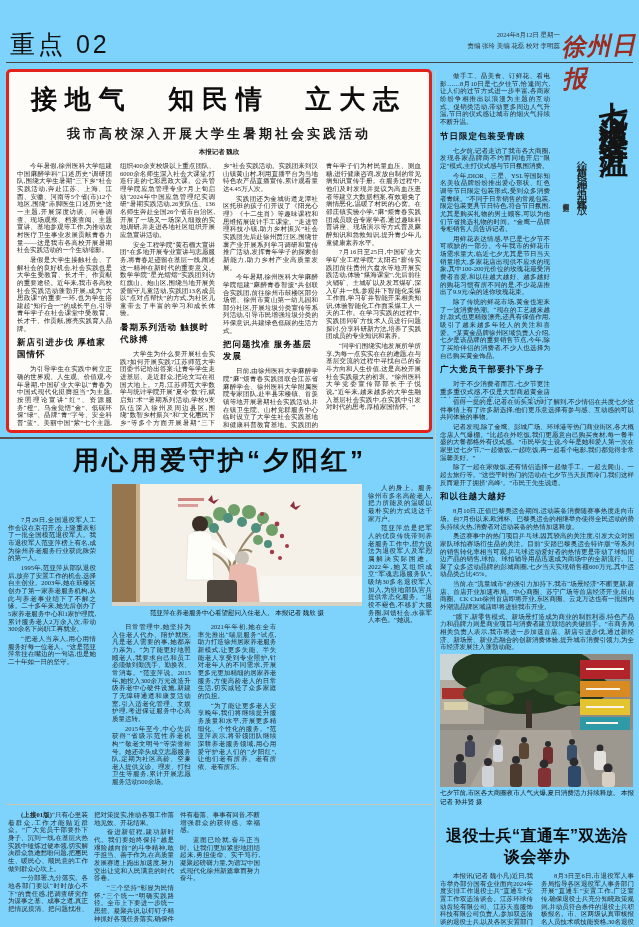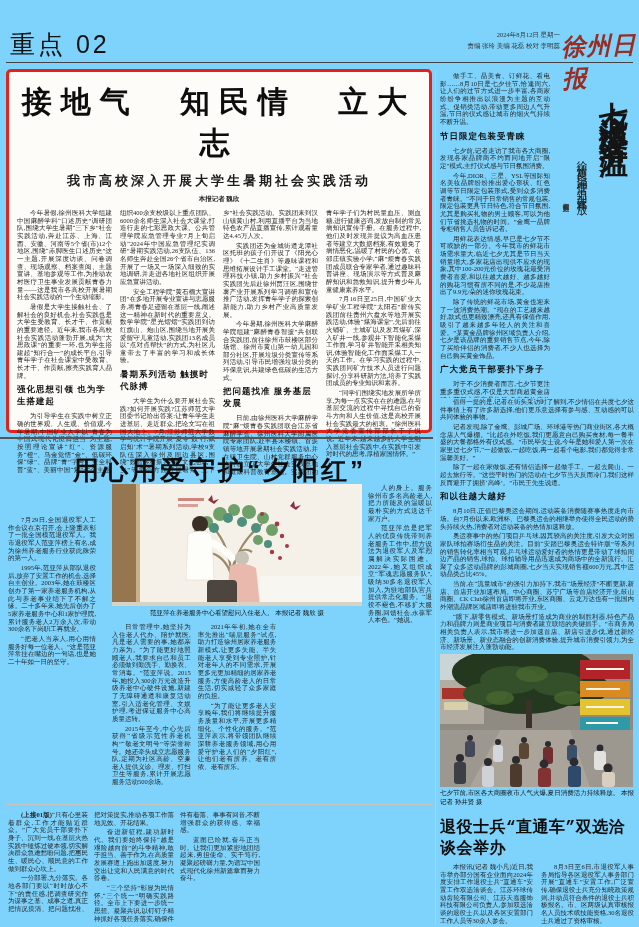--- a/index.html
+++ b/index.html
@@ -11,31 +11,31 @@
         letter-spacing:3px;color:#111;font-weight:500;}
   .pub-info{left:390px;top:29px;width:170px;text-align:right;font-size:6.5px;line-height:1.7;color:#333;}
   .masthead{left:562px;top:30px;font-size:24px;font-weight:bold;font-style:italic;color:#9c2b20;
         font-family:"DejaVu Serif",serif;transform:rotate(-2deg);letter-spacing:1px;}
   .header-rule{left:6px;top:62px;width:627px;height:1px;background:#444;}
   .v-rule{left:435px;top:70px;width:1px;height:855px;background:#cfcabe;}
   
   .lead-box{left:6px;top:69px;width:420px;height:358px;border:3px solid #e3231a;border-radius:5px;
         background:#fdfcf8;padding:0;}
   .lead-box h1{margin:10px 6px 0;text-align:center;font-family:"Liberation Sans",sans-serif;
-        font-size:30px;font-weight:900;letter-spacing:0.3em;word-spacing:0.8em;color:#0d0d0d;}
+        font-size:26px;font-weight:900;letter-spacing:0.3em;word-spacing:0.8em;color:#0d0d0d;}
   .lead-box h2{margin:8px 0 0;text-align:center;font-size:13px;font-weight:700;letter-spacing:3px;color:#1c1c1c;}
   .lead-byline{margin-top:5px;text-align:center;font-size:6.5px;font-weight:bold;color:#222;}
   .lead-body{margin:5px 8px 0;height:268px;column-count:4;column-gap:8px;column-fill:auto;overflow:hidden;}
   p.body{margin:0 0 2px;font-size:6.5px;line-height:1.18;text-align:justify;text-indent:2em;color:#262626;}
   h3.subhead{margin:5px 0 4px;font-size:8.5px;text-align:left;font-weight:900;letter-spacing:1px;
         color:#111;font-family:"Liberation Sans",sans-serif;break-inside:avoid;}
   .mid-rule{left:0;top:437px;width:433px;height:2px;background:#555;}
   
   .mid-head{left:6px;top:443px;width:427px;text-align:center;}
-  .mid-head .t{font-family:"Liberation Sans",sans-serif;font-size:26px;font-weight:900;letter-spacing:3px;color:#0d0d0d;margin-top:10px;}
+  .mid-head .t{font-family:"Liberation Sans",sans-serif;font-size:26px;font-weight:900;letter-spacing:3px;color:#0d0d0d;}
   .mid-head .s{margin-top:6px;font-size:12px;letter-spacing:2px;color:#1d1d1d;}
   .mid-head .b{margin-top:4px;font-size:6.5px;font-weight:bold;}
   .colA{left:8px;top:516px;width:88px;height:282px;overflow:hidden;}
   .photo1{left:112px;top:484px;width:250px;height:122px;}
   .caption1{left:112px;top:609px;width:250px;text-align:center;font-size:6.5px;color:#111;}
   .colE{left:368px;top:484px;width:64px;height:314px;overflow:hidden;}
   .below-photo{left:112px;top:623px;width:250px;height:176px;column-count:3;column-gap:7px;column-fill:auto;overflow:hidden;}
   .bottom-rule{left:6px;top:804px;width:427px;height:1px;background:#c9c4b8;}
   .bottom-block{left:8px;top:811px;width:424px;height:112px;column-count:5;column-gap:6px;column-fill:auto;overflow:hidden;}
   .cont-label{font-weight:900;}
@@ -44,21 +44,21 @@
   .r-row{display:flex;height:326px;overflow:hidden;}
   .r-narrow{width:110px;flex:0 0 110px;}
   .vt-block{flex:1;display:flex;justify-content:flex-end;}
   .vt{writing-mode:vertical-rl;}
   .vt-title{font-size:29px;font-weight:bold;letter-spacing:7px;color:#151515;margin-top:6px;
         font-family:"DejaVu Serif",serif;}
   .vt-subtitle{font-size:11px;letter-spacing:4px;margin-top:80px;margin-right:5px;color:#1a1a1a;}
   .vt-byline{font-size:6.5px;margin-top:126px;margin-right:4px;color:#333;}
   .photo2{width:193px;height:133px;display:block;margin-top:3px;}
   .caption2{margin-top:2px;font-size:6.5px;text-align:justify;color:#111;}
-  .v-headline{margin:10px 0 4px;text-align:left;font-family:Liberation Mono, monospace;
+  .v-headline{margin:19px 0 4px;text-align:center;font-family:Liberation Sans, sans-serif;
         font-size:16px;font-weight:900;letter-spacing:0.5px;color:#0c0c0c;}
   .v-body{height:132px;column-count:2;column-gap:8px;column-fill:auto;overflow:hidden;}
 </style>
 </head>
 <body>
 
 <div class="page">
 
   <div class="abs section-label">重点 02</div>
   <div class="abs pub-info">
@@ -69,21 +69,21 @@
   <div class="abs header-rule"></div>
   <div class="abs v-rule"></div>
 
   <div class="abs lead-box">
     <h1>接地气 知民情 立大志</h1>
     <h2>我市高校深入开展大学生暑期社会实践活动</h2>
     <div class="lead-byline">本报记者 魏欣</div>
     <div class="lead-body">
       <p class="body">今年暑假,徐州医科大学组建中国麻醉学科“口述历史”调研团队,围绕大学生暑期“三下乡”社会实践活动,奔赴江苏、上海、江西、安徽、河南等5个省(市)12个地区,围绕“赤脚医生口述历史”这一主题,开展深度访谈、问卷调查、现场观察、档案查阅、主题宣讲、基地参观等工作,为推动农村医疗卫生事业发展贡献青春力量——这是我市各高校开展暑期社会实践活动的一个生动缩影。</p>
       <p class="body">暑假是大学生接触社会、了解社会的良好机会,社会实践也是大学生受教育、长才干、作贡献的重要途径。近年来,我市各高校社会实践活动蓬勃开展,成为“大思政课”的重要一环,也为学生搭建起“知行合一”的成长平台,引导青年学子在社会课堂中受教育、长才干、作贡献,擦亮实践育人品牌。</p>
-      <h3 class="subhead">强化思想引领 也为学生搭建起</h3>
+      <h3 class="subhead">新店引进步伐 厚植家国情怀</h3>
       <p class="body">为引导学生在实践中树立正确的世界观、人生观、价值观,今年暑期,中国矿业大学以“青春为中国式现代化挺膺担当”为主题,按照理论宣讲“红”、资源服务“橙”、乌金觉悟“金”、低碳环保“绿”、品牌“青”字号、安全科普“蓝”、美丽中国“紫”七个主题,组织400余支校级以上重点团队、6000余名师生深入社会大课堂,打造行走的七彩思政大课。公共管理学院应急管理专业7月上旬启动“2024年中国应急管理纪实调研”暑期实践活动,26支队伍、136名师生奔赴全国26个省市自治区,开展了一场又一场深入细致的实地调研,并走进各地社区组织开展应急宣讲活动。</p>
       <p class="body">安全工程学院“黄石榴大宣讲团”在多地开展专业宣讲与志愿服务,将青春足迹留在基层一线,阐述这一精神在新时代的重要意义。数学学院“星光熠熠”实践团到访红旗山、炮山区,围绕当地开展关爱留守儿童活动,实践团13名成员以“点对点帮扶”的方式,为社区儿童带去了丰富的学习和成长体验。</p>
       <h3 class="subhead">暑期系列活动 触摸时代脉搏</h3>
       <p class="body">大学生为什么要开展社会实践?如何开展实践?江苏师范大学团委书记给出答案:让青年学生走进基层、走近群众,把论文写在祖国大地上。7月,江苏师范大学数学与统计学院开展“夏令‘数’行,赋启知‘术’”暑期系列活动,学校9支队伍深入徐州及周边县区,围绕“数智乡村振兴”和“文化惠民下乡”等多个方面开展暑期“三下乡”社会实践活动。实践团来到汉山镇黄山村,利用直播平台为当地特色农产品直播宣传,累计观看量达4.45万人次。</p>
       <p class="body">实践团还为金城街道龙潭社区托班的孩子们开设了《阳光心理》《十二生肖》等趣味课程和思维拓展设计手工课堂。“走进管理科技小镇,助力乡村振兴”社会实践团先后赴徐州贾汪区,围绕甘薯产业开展系列学习调研和宣传推广活动,发挥青年学子的探索创新能力,助力乡村产业高质量发展。</p>
       <p class="body">今年暑期,徐州医科大学麻醉学院组建“麻醉青春智援”共创联合实践团,前往徐州市鼓楼区部分场馆、徐州市黄山第一幼儿园和部分社区,开展垃圾分类宣传等系列活动,引导市民增强垃圾分类的环保意识,共建绿色低碳的生活方式。</p>
       <h3 class="subhead">把问题找准 服务基层发展</h3>
       <p class="body">日前,由徐州医科大学麻醉学院“麻”烦青春实践团联合江苏省麻醉学会、徐州医科大学附属医院专家团队,赴丰县宋楼镇、首羡镇等地开展暑期社会实践活动,并在镇卫生院、山村党群服务中心临时设立了大学生社会实践基地和健康科普教育基地。实践团的青年学子们为村民量血压、测血糖,进行健康咨询,发放自制的常见病知识宣传手册。在服务过程中,他们及时发现并提议为高血压患者等建立大数据档案,有效避免了病情恶化,温暖了村民的心窝。在邵庄镇实验小学,“麻”烦青春实践团成员联合专家学者,通过趣味科普讲座、现场演示等方式普及麻醉知识和急救知识,提升青少年儿童健康素养水平。</p>
       <p class="body">7月16日至25日,中国矿业大学矿业工程学院“太阳石”薪传实践团前往贵州六盘水等地开展实践活动,体验“煤海课堂”,先后前往火铺矿、土城矿以及发耳煤矿,深入矿井一线,参观井下智能化采煤工作面,学习矿井智能开采相关知识,体验智能化工作面采煤工人一天的工作。在学习实践的过程中,实践团同矿方技术人员进行问题探讨,分享科研新方法,培养了实践团成员的专业知识和素养。</p>
       <p class="body">“同学们围绕实地发展所学所享,为每一点实实在在的难题,在与基层交流的过程中寻找自己的奋斗方向和人生价值,这是高校开展社会实践最大的初衷。”徐州医科大学党委宣传部部长于子悦说,“近年来,越来越多的大学生融入基层社会实践中,在实践中引发对时代的思考,厚植家国情怀。”</p>

